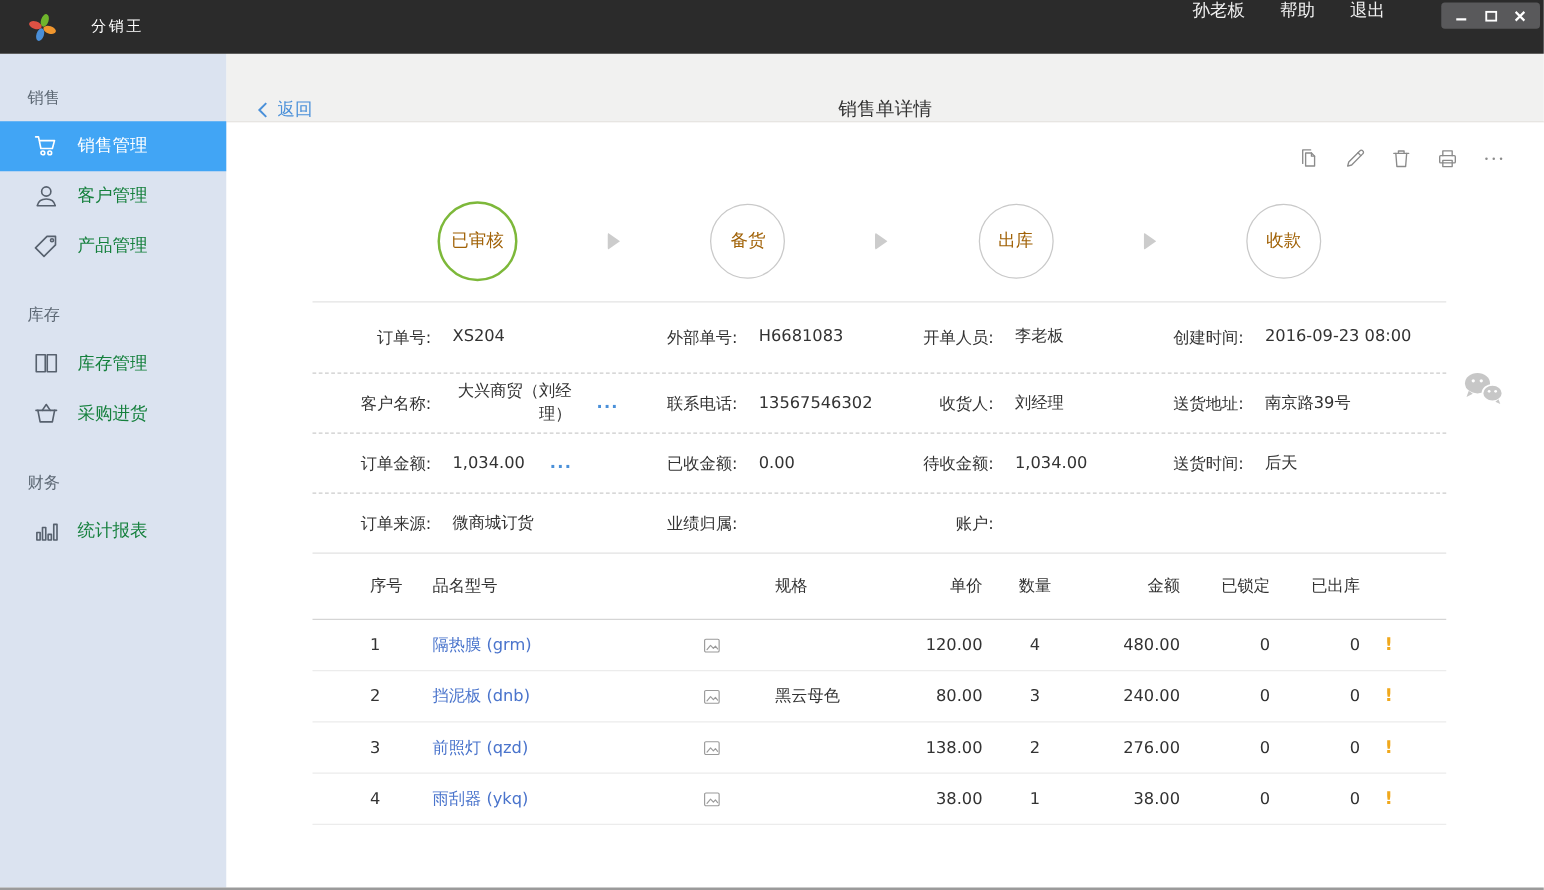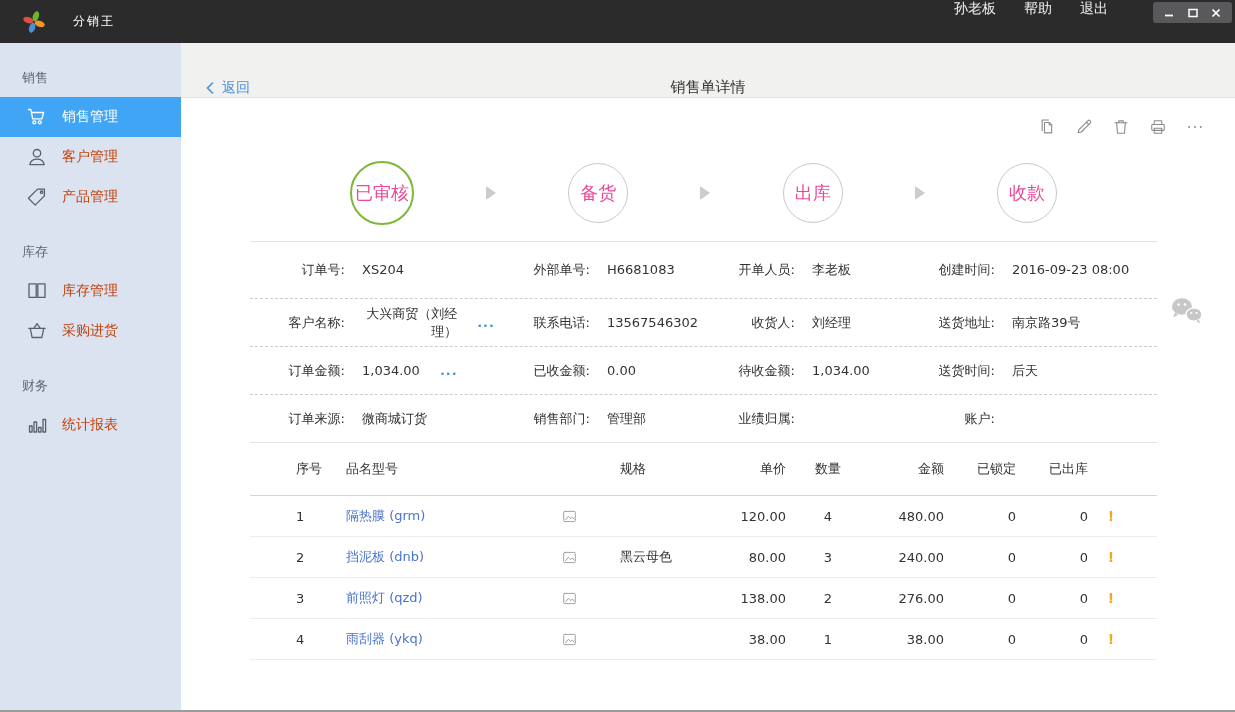--- a/index.html
+++ b/index.html
@@ -12,39 +12,39 @@
   .titlebar{position:absolute;top:0;left:0;width:1235px;height:43px;background:#2b2b2b;display:flex;align-items:center;z-index:30;}
   .logo{margin-left:21px;width:26px;height:26px;flex-shrink:0;}
   .app-name{color:#fff;font-size:12px;margin-left:26px;letter-spacing:2px;}
   .tb-menu{position:absolute;right:127px;top:0;height:43px;display:flex;align-items:flex-start;gap:28px;}
   .tb-menu-item{color:#f2f2f2;font-size:14px;cursor:pointer;}
   .win-controls{position:absolute;top:2px;right:3px;width:79px;height:21px;background:#59595b;border-radius:3px;display:flex;align-items:center;justify-content:space-evenly;}
   .win-btn{width:16px;height:14px;display:flex;align-items:center;justify-content:center;cursor:pointer;color:#fff;}
   
   .sidebar{position:absolute;top:43px;left:0;width:181px;bottom:2px;background:#dbe3f0;z-index:10;}
   .side-section-title{margin:26px 0 10px 22px;font-size:13px;color:#5d6874;}
-  .side-item{height:40px;display:flex;align-items:center;padding-left:25px;color:#c2410c;font-size:14px;cursor:pointer;}
+  .side-item{height:40px;display:flex;align-items:center;padding-left:25px;color:#15803d;font-size:14px;cursor:pointer;}
   .si-icon{width:24px;height:24px;margin-right:13px;color:#57616e;display:flex;align-items:center;justify-content:center;flex-shrink:0;}
   .side-item.active{background:#41a5f5;color:#fff;}
   .side-item.active .si-icon{color:#fff;}
   
   .main{position:absolute;left:181px;top:43px;right:0;bottom:2px;background:#fff;}
   .page-header{height:54px;background:#f1f1f0;border-bottom:1px solid #e3e1dd;position:relative;display:flex;align-items:flex-end;}
   .back-link{display:flex;align-items:center;margin-left:24px;color:#4a90d9;font-size:14px;cursor:pointer;}
   .back-link .chev{margin-right:7px;display:flex;align-items:center;}
   .page-title{position:absolute;left:50%;transform:translateX(-50%);font-size:15px;color:#333;}
   .content{position:absolute;top:55px;left:0;right:0;bottom:0;background:#fff;}
   
   .toolbar{position:absolute;top:21px;right:30px;display:flex;gap:17px;color:#8b8b8b;z-index:5;}
   .tool-btn{width:20px;height:20px;cursor:pointer;display:flex;align-items:center;justify-content:center;}
   
   .card{margin:0 78px 0 69px;position:relative;}
   
   .steps{margin-top:63px;height:64px;padding:0 100px;display:flex;align-items:center;justify-content:space-between;}
-  .step-circle{width:58px;height:58px;border:1px solid #c9c9c9;border-radius:50%;display:flex;align-items:center;justify-content:center;font-size:18px;color:#ec4899;background:#fff;flex-shrink:0;}
+  .step-circle{width:58px;height:58px;border:1px solid #c9c9c9;border-radius:50%;display:flex;align-items:center;justify-content:center;font-size:14px;color:#a16207;background:#fff;flex-shrink:0;}
   .step-circle.active{width:60px;height:60px;border:2px solid #7db83a;}
   .step-arrow{width:0;height:0;border-left:10px solid #ccc;border-top:7px solid transparent;border-bottom:7px solid transparent;border-radius:2px;}
   
   .details{margin-top:16px;border-top:1px solid #e4e4e4;border-bottom:1px solid #e2e2e2;}
   .detail-row{display:grid;grid-template-columns:245px 205px 200px 1fr;align-items:center;min-height:47px;border-bottom:1px dashed #ccc;}
   .detail-row.first{min-height:56px;}
   .detail-row:last-child{border-bottom:none;}
   .detail-pair{display:flex;align-items:center;font-size:13px;color:#333;}
   .dp-label{width:95px;text-align:right;flex-shrink:0;}
   .dp-value{margin-left:17px;line-height:18px;text-align:right;}
@@ -282,24 +282,20 @@
               <span class="dp-label">送货时间:</span>
               <span class="dp-value">后天</span>
             </div>
           </div>
           <div class="detail-row">
             <div class="detail-pair">
               <span class="dp-label">订单来源:</span>
               <span class="dp-value">微商城订货</span>
             </div>
             <div class="detail-pair">
-              <span class="dp-label">销售部门:</span>
-              <span class="dp-value">管理部</span>
-            </div>
-            <div class="detail-pair">
               <span class="dp-label">业绩归属:</span>
               <span class="dp-value"></span>
             </div>
             <div class="detail-pair">
               <span class="dp-label">账户:</span>
               <span class="dp-value"></span>
             </div>
           </div>
         </div>
       <div id="items-table">

